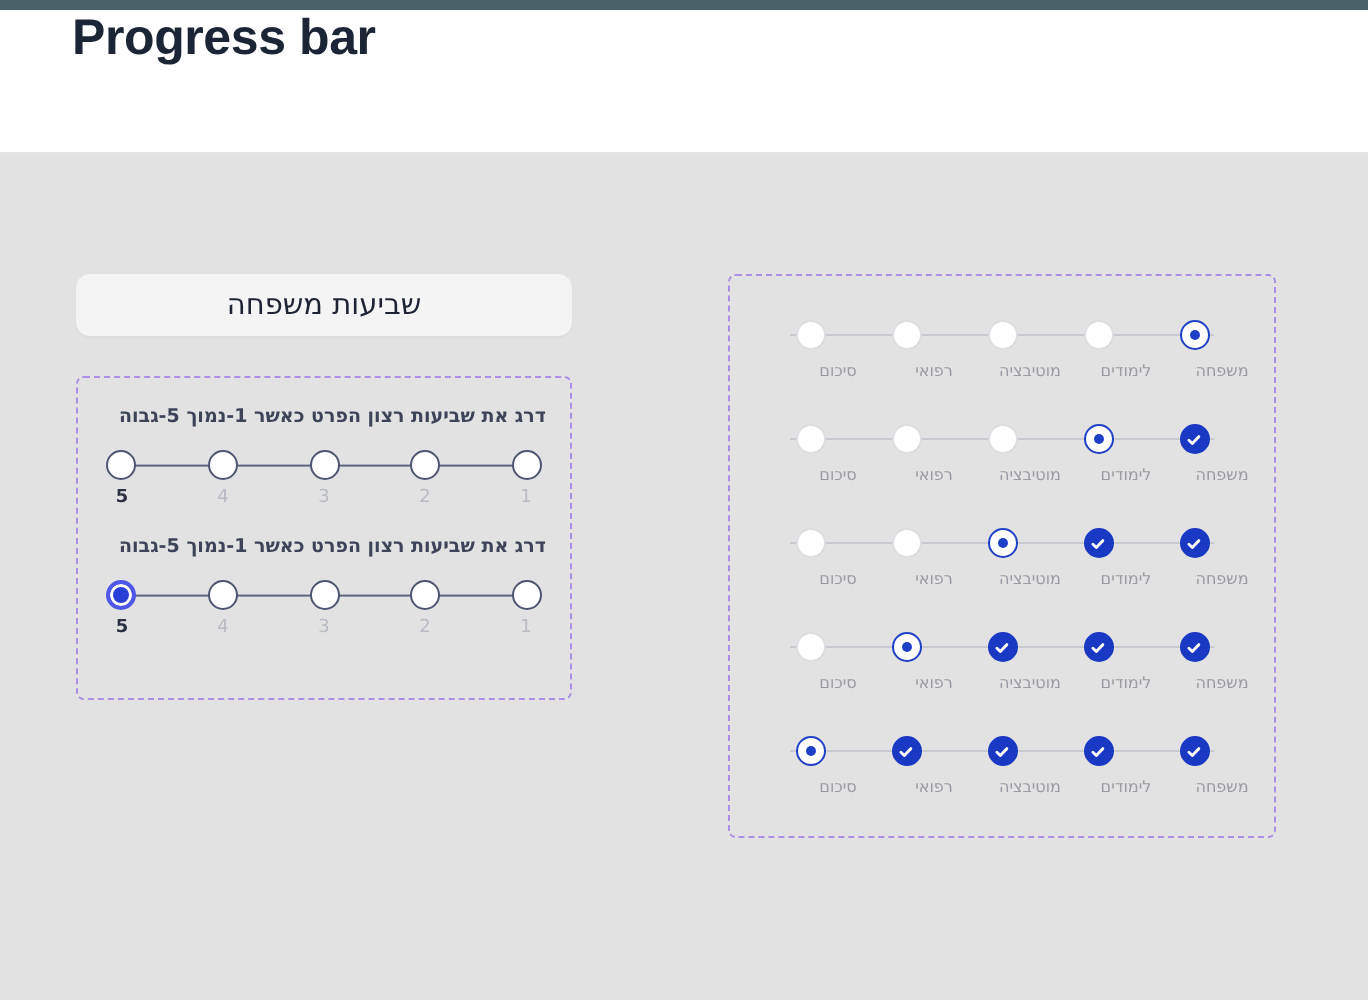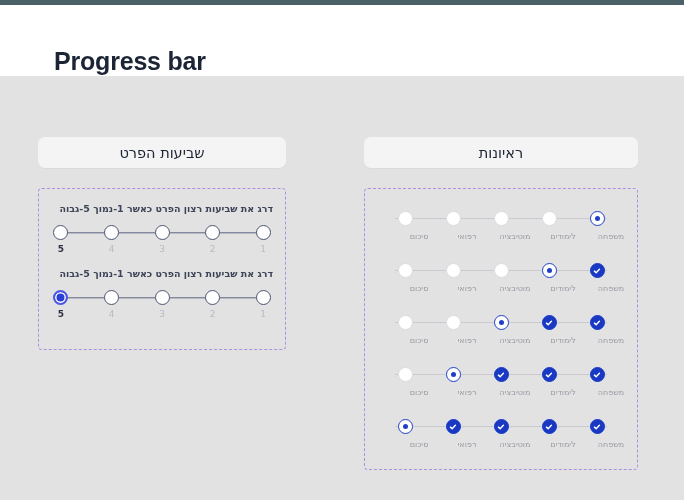--- a/index.html
+++ b/index.html
@@ -21,22 +21,22 @@
     height: 5px;
     width: 100%;
     background: #4a6168;
   }
 
   
   .header {
     height: 72px;
     background: #ffffff;
     display: flex;
-    align-items: flex-end;
-    padding-left: 54px;
+    align-items: flex-start;
+    padding-left: 36px;
     border-bottom: 1px solid #e4e4e4;
   }
   .header-title {
     font-size: 25px;
     font-weight: bold;
     color: #1c2536;
     letter-spacing: -0.2px;
     font-family: "Liberation Sans", sans-serif;
   }
 
@@ -214,21 +214,21 @@
 <div class="top-strip"></div>
 
 <div class="header">
   <div class="header-title">Progress bar</div>
 </div>
 
 <div class="body-area">
 
   <div class="panel panel-left">
     <div class="section-header">
-      <span class="section-header-text">שביעות הפרט</span>
+      <span class="section-header-text">שביעות משפחה</span>
     </div>
 
     <div class="dashed-box dashed-box-left">
 
       <div class="rating-block">
         <div class="rating-prompt">דרג את שביעות רצון הפרט כאשר 1-נמוך 5-גבוה</div>
         <div class="rating-track">
           <div class="rating-node"></div>
           <div class="rating-node"></div>
           <div class="rating-node"></div>
@@ -259,23 +259,20 @@
           <span class="rating-num">3</span>
           <span class="rating-num">4</span>
           <span class="rating-num active">5</span>
         </div>
       </div>
 
     </div>
   </div>
 
   <div class="panel panel-right">
-    <div class="section-header">
-      <span class="section-header-text">ראיונות</span>
-    </div>
 
     <div class="dashed-box dashed-box-right" id="stepper-container">
 
     <div class="stepper-row">
           <div class="step">
             <div class="step-dot current"></div>
             <div class="step-label">משפחה</div>
           </div>
           <div class="step">
             <div class="step-dot"></div>

